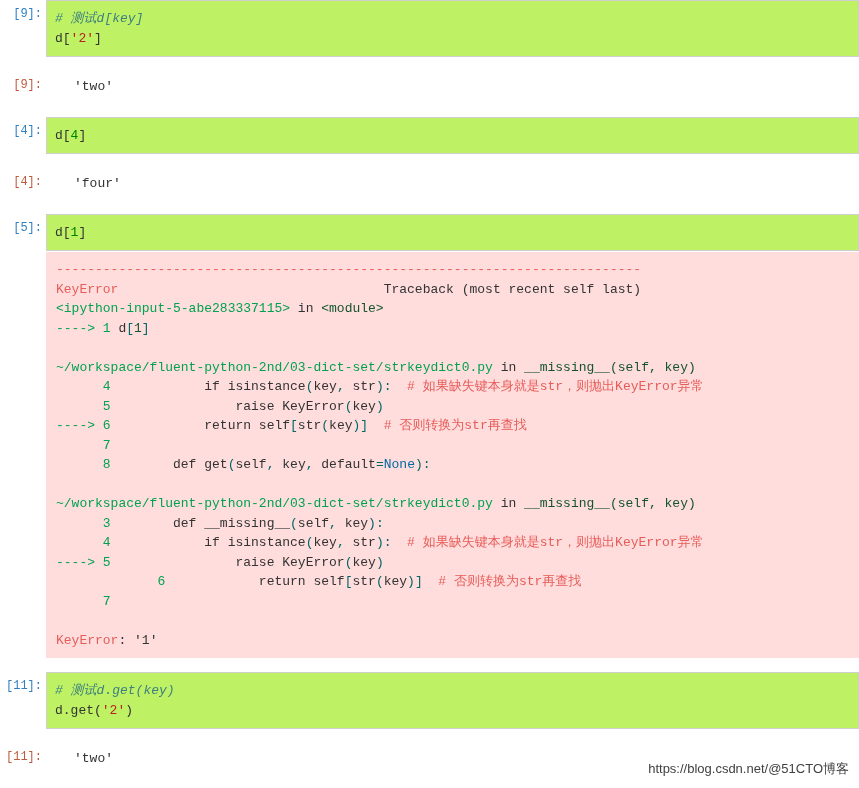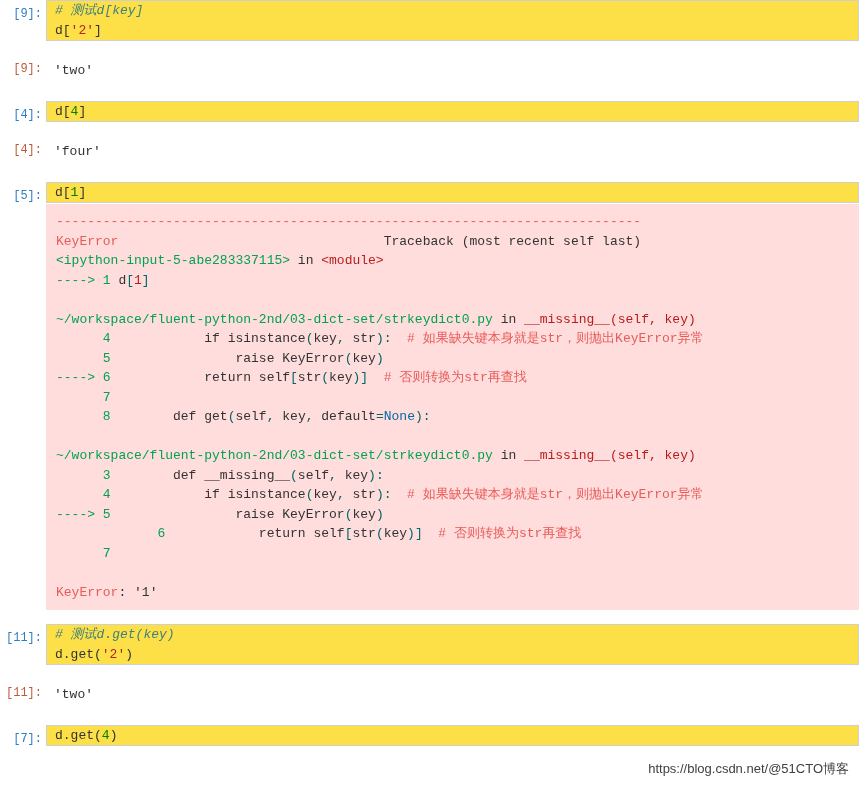--- a/index.html
+++ b/index.html
@@ -21,52 +21,53 @@
     text-align: right;
     padding: 7px 4px 0 0;
     color: #307fc1;
     font-size: 12px;
   }
   .prompt.out {
     color: #bf5b3d;
   }
   .input-area {
     flex: 1;
-    background: #fde047;
+    background: #bef264;
     border: 1px solid #cfcfcf;
-    padding: 0 8px;
+    padding: 8px 8px;
     line-height: 1.5;
     white-space: pre;
     overflow-x: auto;
   }
   .output-area {
     flex: 1;
     padding: 6px 8px;
     line-height: 1.5;
     white-space: pre;
+    margin-left: 20px;
   }
   .error-area {
     flex: 1;
     background: #fdd;
     padding: 8px 10px;
     line-height: 1.5;
     white-space: pre;
     overflow-x: auto;
     margin-top: 1px;
   }
   .gap {
     height: 14px;
   }
   .c-comment { color: #408080; font-style: italic; }
   .c-str { color: #ba2121; }
   .c-num { color: #008000; }
   .e-red { color: #e75c58; }
   .e-darkred { color: #0369a1; text-align: right; }
   .e-green { color: #00a250; text-align: center; }
-  .e-blue { color: #b91c1c; }
+  .e-blue { color: #14532d; }
   .e-teal { color: #006666; }
   .watermark {
     position: fixed;
     right: 10px;
     bottom: 10px;
     color: #404040;
     font-size: 13px;
     font-family: sans-serif;
     pointer-events: none;
   }

